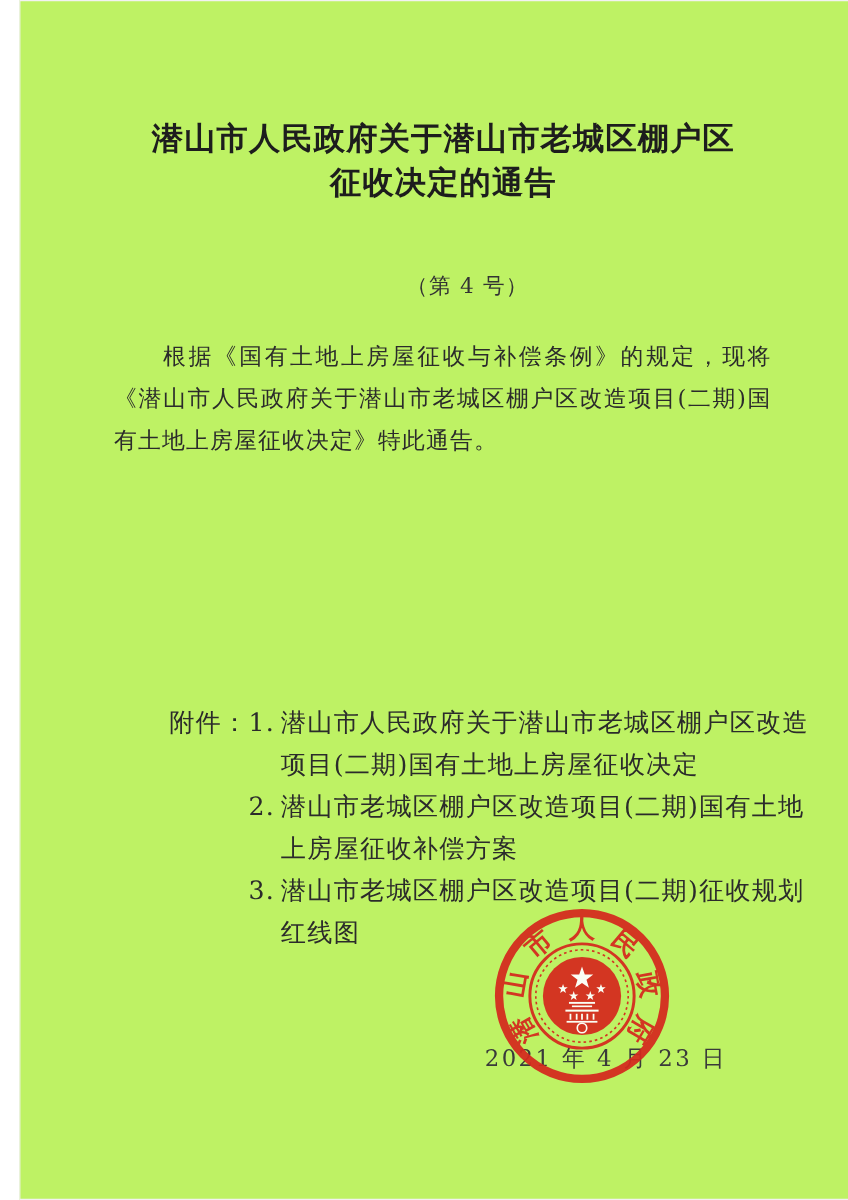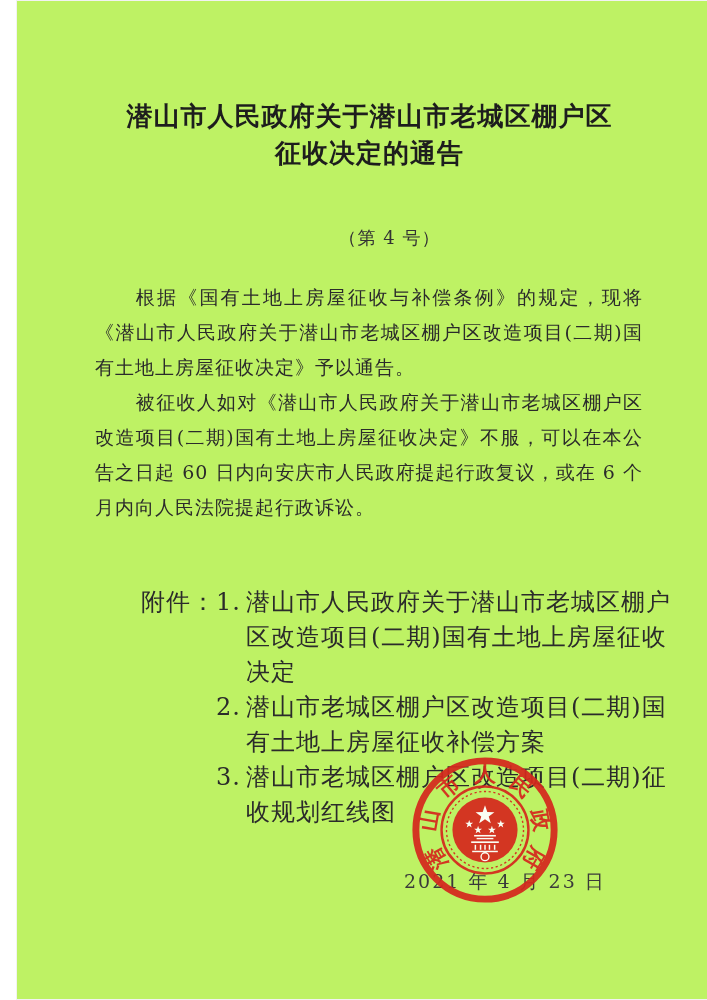--- a/index.html
+++ b/index.html
@@ -51,21 +51,21 @@
   .para {
     margin: 0;
     text-indent: 2.15em;
   }
   .attachments {
     position: absolute;
     top: 585px;
     left: 125px;
     width: 520px;
     display: flex;
-    font-size: 24px;
+    font-size: 21px;
     line-height: 35px;
     letter-spacing: 1px;
   }
   .att-label { flex: none; }
   .att-list { flex: none; }
   .att-item { display: flex; }
   .att-num { flex: none; margin-right: 5px; }
   .att-text { width: 442px; }
   .issue-date {
     position: absolute;
@@ -99,22 +99,21 @@
 <div class="page">
 
   <div class="title">
     <div>潜山市人民政府关于潜山市老城区棚户区</div>
     <div>征收决定的通告</div>
   </div>
 
   <div class="doc-number">（第 4 号）</div>
 
   <div class="body-text">
-    <p class="para">根据《国有土地上房屋征收与补偿条例》的规定，现将《潜山市人民政府关于潜山市老城区棚户区改造项目(二期)国有土地上房屋征收决定》予以通告。</p>
-    <p class="para">被征收人如对《潜山市人民政府关于潜山市老城区棚户区改造项目(二期)国有土地上房屋征收决定》不服，可以在本公告之日起 60 日内向安庆市人民政府提起行政复议，或在 6 个月内向人民法院提起行政诉讼。</p>
+    <p class="para">根据《国有土地上房屋征收与补偿条例》的规定，现将《潜山市人民政府关于潜山市老城区棚户区改造项目(二期)国有土地上房屋征收决定》特此通告。</p>
   </div>
 
   <div class="attachments">
     <span class="att-label">附件：</span>
     <div class="att-list">
       <div class="att-item">
         <span class="att-num">1.</span>
         <span class="att-text">潜山市人民政府关于潜山市老城区棚户区改造项目(二期)国有土地上房屋征收决定</span>
       </div>
       <div class="att-item">

